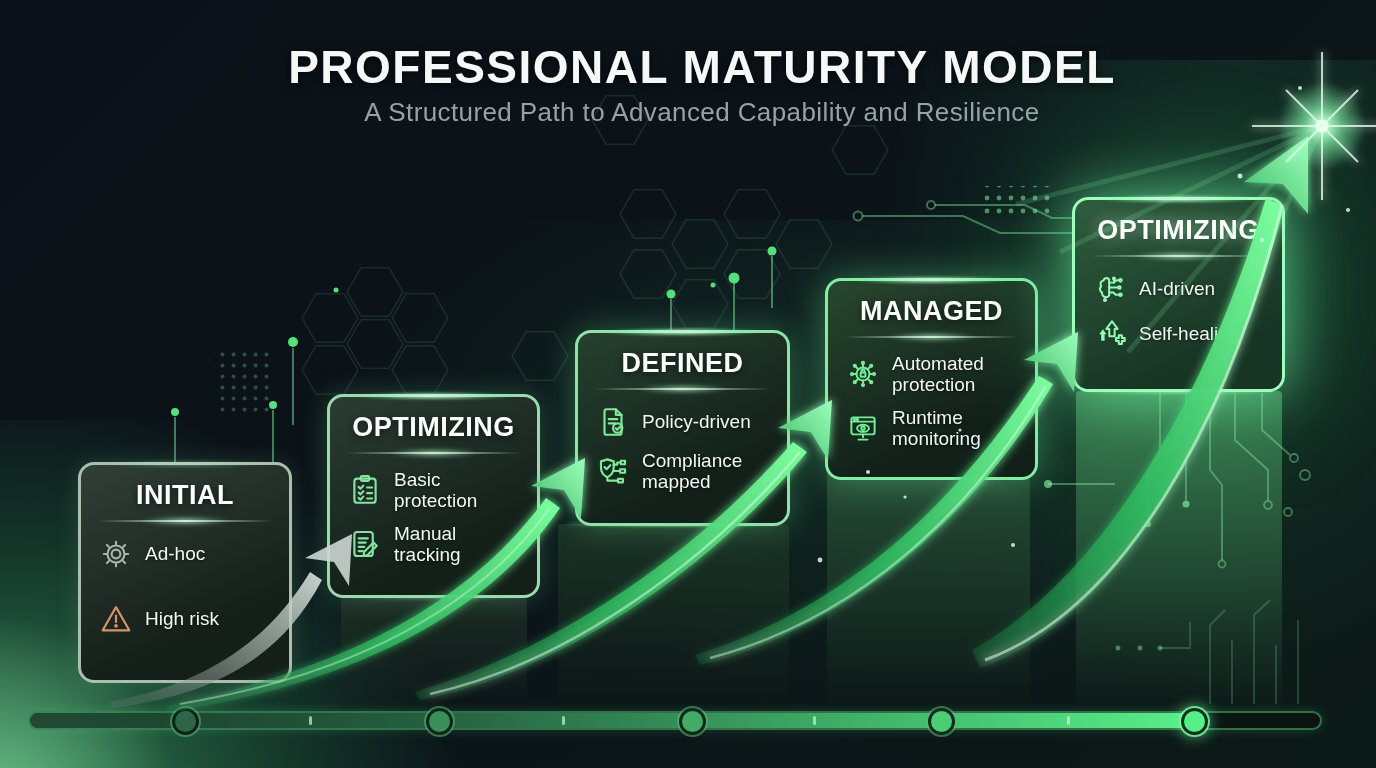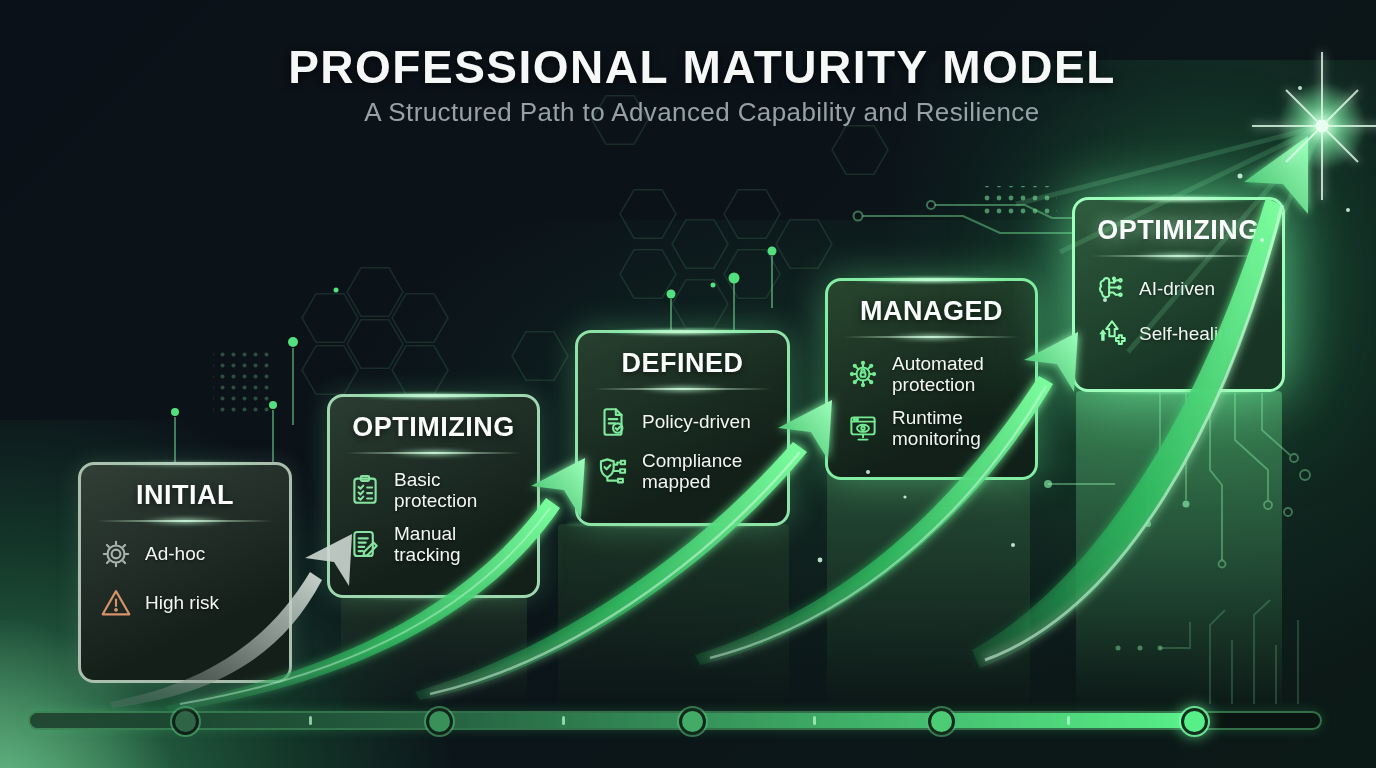--- a/index.html
+++ b/index.html
@@ -53,21 +53,21 @@
       background:linear-gradient(155deg,#2f5c3e,#173424 78%);
       box-shadow:0 0 55px rgba(120,255,170,.6),0 0 120px rgba(80,230,140,.35);}
   .stage-title{font-size:27px;font-weight:bold;color:#fbfdfc;text-align:center;margin:15px 6px 0;
       letter-spacing:.5px;text-shadow:0 2px 6px rgba(0,0,0,.55);}
   .s5 .stage-title{text-shadow:0 0 14px rgba(185,255,205,.7),0 2px 6px rgba(0,0,0,.5);}
   .divider{position:relative;height:2px;margin:9px 16px 13px;
       background:linear-gradient(90deg,transparent,rgba(200,240,210,.5) 28%,rgba(225,255,235,.85) 50%,rgba(200,240,210,.5) 72%,transparent);}
   .divider::after{content:"";position:absolute;left:50%;top:-3px;width:92px;height:8px;transform:translateX(-50%);
       filter:blur(2px);background:radial-gradient(ellipse,rgba(195,255,215,.85),transparent 70%);}
   .items{display:flex;flex-direction:column;gap:11px;padding:2px 10px 0 18px;}
-  .s1 .items{gap:15px;}
+  .s1 .items{gap:31px;}
   .item{display:flex;align-items:center;gap:12px;}
   .icon{width:34px;height:34px;flex:0 0 34px;}
   .icon svg{width:100%;height:100%;display:block;}
   .label{font-size:19px;font-weight:500;color:#f3f7f4;line-height:1.12;max-width:128px;
       text-shadow:0 1px 3px rgba(0,0,0,.55);}
   .s1 .label{max-width:152px;}
   .ic-gray{color:#a9b4ae;}  .ic-sand{color:#b3aca3;}  .ic-warn{color:#d8936a;}
   .ic-g2{color:#86e3a0;}  .ic-g3{color:#7fe99c;}  .ic-g4{color:#74ec94;}  .ic-g5{color:#93ffb1;}
   
   .timeline{position:absolute;left:28px;top:711px;width:1290px;height:15px;border-radius:10px;

